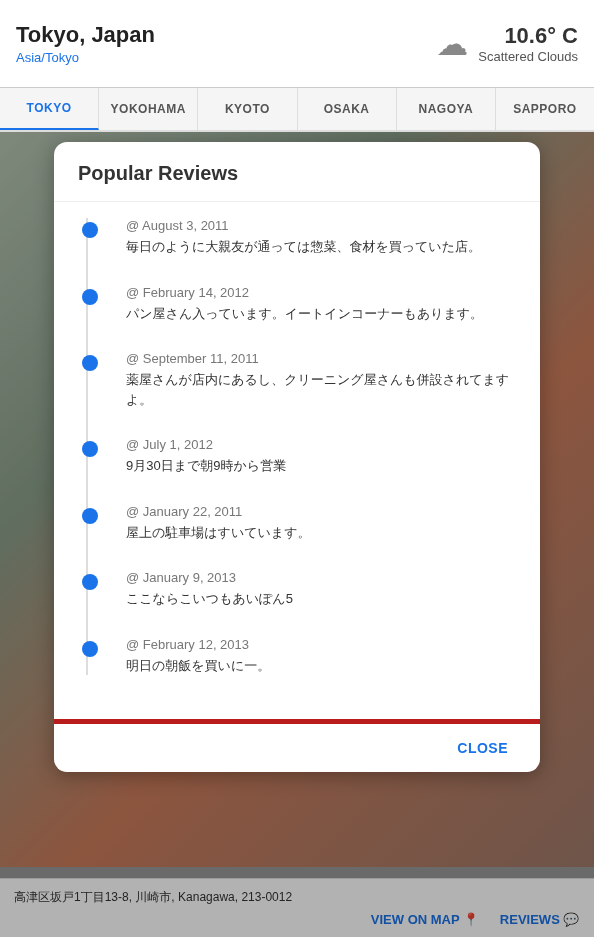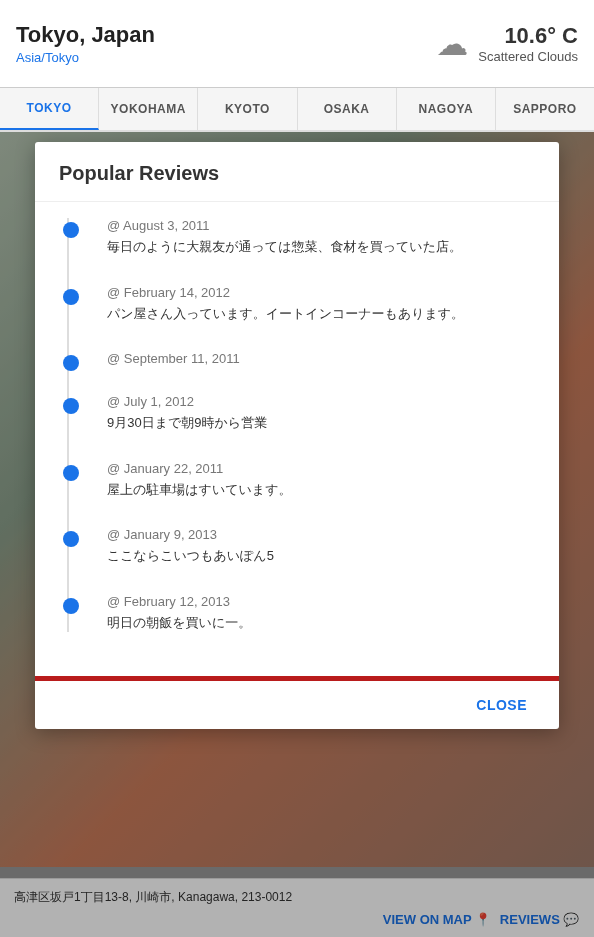--- a/index.html
+++ b/index.html
@@ -98,21 +98,21 @@
       padding: 10px 14px;
       border-top: 1px solid #ddd;
     }
     .address-line {
       font-size: 12px;
       color: #333;
     }
     .action-links {
       display: flex;
       justify-content: flex-end;
-      gap: 8px;
+      gap: 20px;
       margin-top: 6px;
     }
     .action-link {
       font-size: 13px;
       color: #1a73e8;
       font-weight: bold;
       cursor: pointer;
       display: flex;
       align-items: center;
       gap: 4px;
@@ -126,23 +126,23 @@
       display: flex;
       align-items: flex-start;
       justify-content: center;
       padding-top: 10px;
       z-index: 100;
     }
 
     
     .modal {
       background: white;
-      width: 524px;
+      width: 486px;
       max-height: 700px;
-      border-radius: 3px;
+      border-radius: 13px;
       overflow: hidden;
       display: flex;
       flex-direction: column;
       box-shadow: 0 4px 20px rgba(0,0,0,0.3);
     }
     .modal-title {
       font-size: 20px;
       font-weight: bold;
       color: #333;
       padding: 20px 24px 16px 24px;
@@ -274,20 +274,21 @@
               <div class="review-text">毎日のように大親友が通っては惣菜、食材を買っていた店。</div>
             </div>
             <div class="timeline-item">
               <div class="timeline-dot"></div>
               <div class="review-date">@ February 14, 2012</div>
               <div class="review-text">パン屋さん入っています。イートインコーナーもあります。</div>
             </div>
             <div class="timeline-item">
               <div class="timeline-dot"></div>
               <div class="review-date">@ September 11, 2011</div>
+              <div class="review-text">薬屋さんが店内にあるし、クリーニング屋さんも併設されてますよ。</div>
             </div>
             <div class="timeline-item">
               <div class="timeline-dot"></div>
               <div class="review-date">@ July 1, 2012</div>
               <div class="review-text">9月30日まで朝9時から営業</div>
             </div>
             <div class="timeline-item">
               <div class="timeline-dot"></div>
               <div class="review-date">@ January 22, 2011</div>
               <div class="review-text">屋上の駐車場はすいています。</div>

